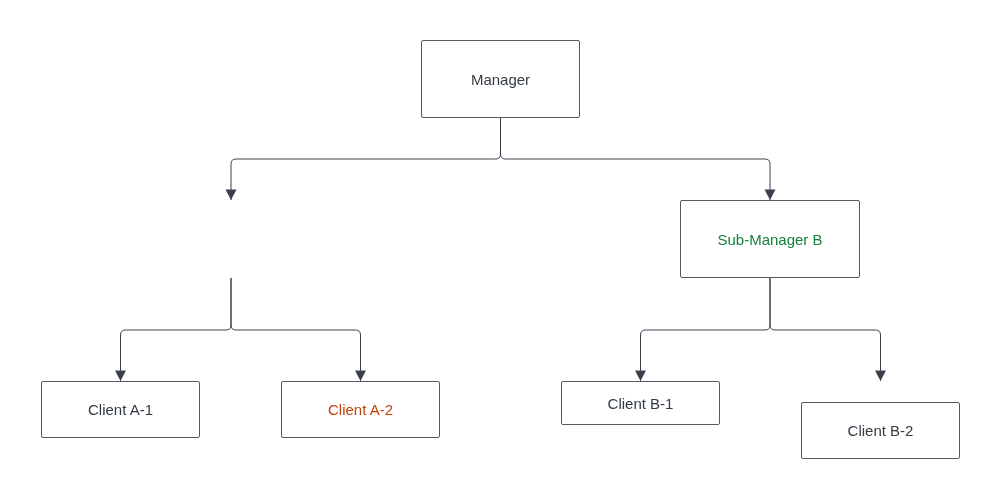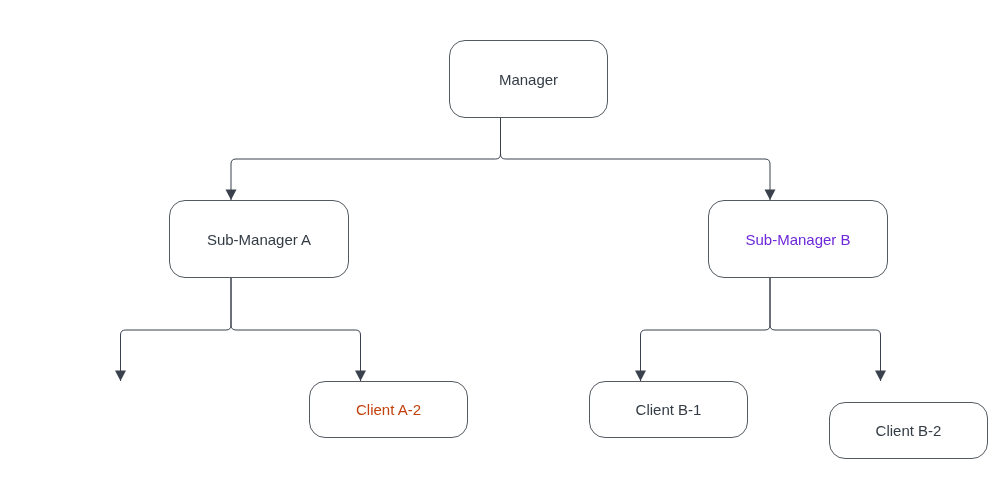--- a/index.html
+++ b/index.html
@@ -21,26 +21,25 @@
     top: 0;
     width: 1000px;
     height: 480px;
     pointer-events: none;
   }
   .node {
     position: absolute;
     box-sizing: border-box;
     background: #ffffff;
     border: 1px solid #545a62;
-    border-radius: 16px;
+    border-radius: 2px;
     display: flex;
     align-items: center;
     justify-content: center;
     z-index: 2;
-    margin-left: 28px;
   }
   .node-label {
     font-size: 15px;
     color: #333b45;
     white-space: nowrap;
     text-align: center;
   }
 </style>
 </head>
 <body>
@@ -59,29 +58,29 @@
         <path d="M 231 278 L 231 325 Q 231 330 226 330 L 125.5 330 Q 120.5 330 120.5 335 L 120.5 381" fill="none" stroke="#3a414d" stroke-width="1" marker-end="url(#arrowhead)"></path>
         <path d="M 231 278 L 231 325 Q 231 330 236 330 L 355.5 330 Q 360.5 330 360.5 335 L 360.5 381" fill="none" stroke="#3a414d" stroke-width="1" marker-end="url(#arrowhead)"></path>
         <path d="M 770 278 L 770 325 Q 770 330 765 330 L 645.5 330 Q 640.5 330 640.5 335 L 640.5 381" fill="none" stroke="#3a414d" stroke-width="1" marker-end="url(#arrowhead)"></path>
         <path d="M 770 278 L 770 325 Q 770 330 775 330 L 875.5 330 Q 880.5 330 880.5 335 L 880.5 381" fill="none" stroke="#3a414d" stroke-width="1" marker-end="url(#arrowhead)"></path>
       </g>
   </svg>
 
   <div class="node" style="left: 421px; top: 40px; width: 159px; height: 78px; background: rgb(255, 255, 255); border-color: rgb(84, 90, 98);">
     <span class="node-label" style="color: rgb(51, 59, 69);">Manager</span>
   </div>
-  <div class="node" style="left: 141px; top: 200px; width: 180px; height: 78px; background: rgb(255, 255, 255); border-color: rgb(84, 90, 98);">
-    <span class="node-label" style="color: rgb(51, 59, 69);">Sub-Manager A</span>
+  <div class="node" style="left: 680px; top: 200px; width: 180px; height: 78px; background: rgb(255, 255, 255); border-color: rgb(84, 90, 98);">
+    <span class="node-label" style="color: #15803d;">Sub-Manager B</span>
   </div>
-  <div class="node" style="left: 680px; top: 200px; width: 180px; height: 78px; background: rgb(255, 255, 255); border-color: rgb(84, 90, 98);">
-    <span class="node-label" style="color: #6d28d9;">Sub-Manager B</span>
+  <div class="node" style="left: 41px; top: 381px; width: 159px; height: 57px; background: rgb(255, 255, 255); border-color: rgb(84, 90, 98);">
+    <span class="node-label" style="color: rgb(51, 59, 69);">Client A-1</span>
   </div>
   <div class="node" style="left: 281px; top: 381px; width: 159px; height: 57px; background: rgb(255, 255, 255); border-color: rgb(84, 90, 98);">
     <span class="node-label" style="color: #c2410c;">Client A-2</span>
   </div>
-  <div class="node" style="left: 561px; top: 381px; width: 159px; height: 57px; background: rgb(255, 255, 255); border-color: rgb(84, 90, 98);">
+  <div class="node" style="left: 561px; top: 381px; width: 159px; height: 44px; background: rgb(255, 255, 255); border-color: rgb(84, 90, 98);">
     <span class="node-label" style="color: rgb(51, 59, 69);">Client B-1</span>
   </div>
   <div class="node" style="left: 801px; top: 402px; width: 159px; height: 57px; background: rgb(255, 255, 255); border-color: rgb(84, 90, 98);">
     <span class="node-label" style="color: rgb(51, 59, 69);">Client B-2</span>
   </div>
 
 </div>
 
 </body></html>

